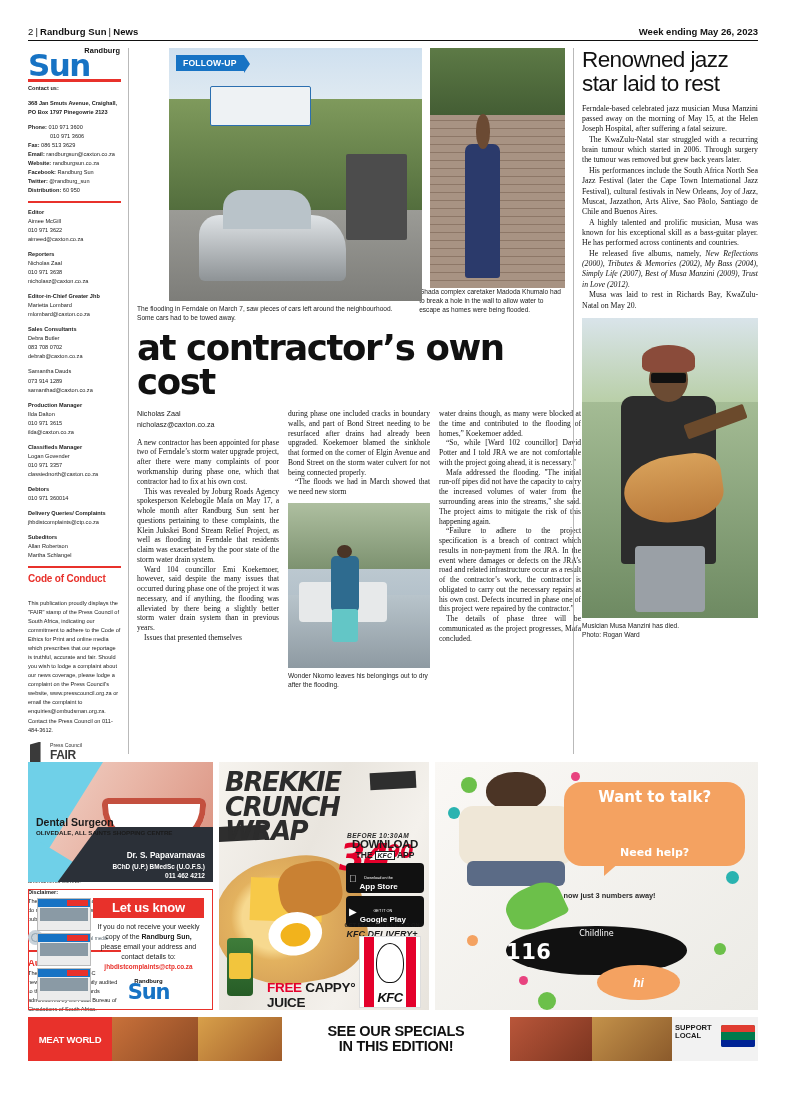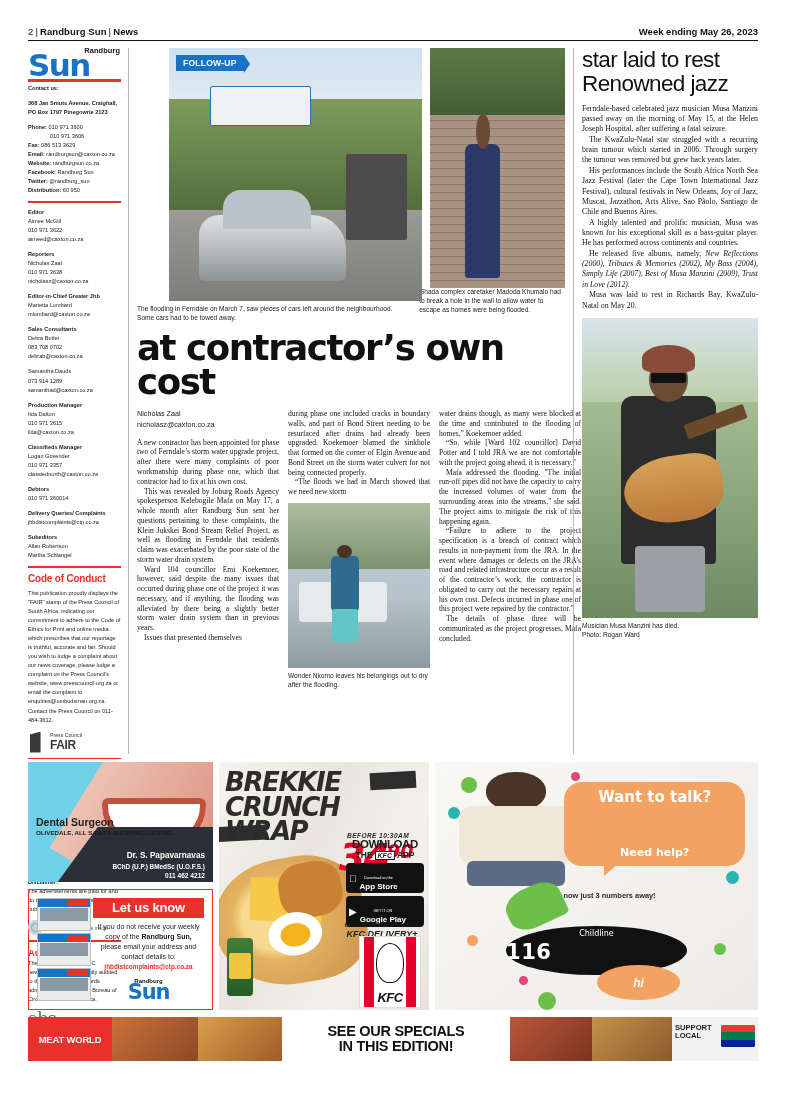--- a/index.html
+++ b/index.html
@@ -36,21 +36,21 @@
              text-align:right; margin-bottom:-1px; padding-right:1px;}
   .logo .sun{ font-size:31px; font-weight:800; color:#1773c4; letter-spacing:-1.6px;
               font-family:"DejaVu Sans", sans-serif; }
   .logo .ul{ height:2.2px; background:#e8312b; margin-top:1px; }
 
   .sb { font-size:5.6px; line-height:1.62; color:#1b1b1b; }
   .sb b{ font-weight:700; }
   .sb .blk{ margin-bottom:6px; }
   .sb .hd{ font-weight:700; }
   .rule-red{ height:1.6px; background:#e8312b; margin:5px 0 5px 0;}
-  .coc-title{ color:#e8312b; font-weight:800; font-size:10px; letter-spacing:-.2px; margin-bottom:5px;}
+  .coc-title{ color:#e8312b; font-weight:800; font-size:10px; letter-spacing:-.2px; margin-bottom:15px;}
   .pub-title{ color:#e8312b; font-weight:800; font-size:9.5px; margin-bottom:1px;}
   .audit-title{ color:#e8312b; font-weight:800; font-size:9.5px; margin-bottom:1px;}
 
   .fairlogo{ display:flex; align-items:center; gap:3px; margin:7px 0 4px 2px;}
   .fairlogo .mark{ width:17px; height:21px; background:#3a3a3a;
      clip-path:polygon(0 14%,62% 0,62% 100%,0 100%); position:relative;}
   .fairlogo .mark:after{content:"";position:absolute;left:64%;top:6%;width:34%;height:94%;background:#3a3a3a;}
   .fairlogo .txt{ font-size:5.2px; line-height:1.1; color:#333;}
   .fairlogo .fair{ font-size:12px; font-weight:800; color:#3a3a3a; letter-spacing:-.4px; line-height:1;}
 
@@ -482,22 +482,22 @@
             <p>Mafa addressed the flooding. "The initial run-off pipes did not have the capacity to carry the increased volumes of water from the surrounding areas into the streams," she said. The project aims to mitigate the risk of this happening again.</p>
             <p>“Failure to adhere to the project specification is a breach of contract which results in non-payment from the JRA. In the event where damages or defects on the JRA’s road and related infrastructure occur as a result of the contractor’s work, the contractor is obligated to carry out the necessary repairs at his own cost. Defects incurred in phase one of this project were repaired by the contractor.”</p>
             <p>The details of phase three will be communicated as the project progresses, Mafa concluded.</p>
           </div>
         </div>
       </div>
     </div>
 
     <div class="col-right">
       <div class="rh">
+        <div>Renowned jazz</div>
         <div>star laid to rest</div>
-        <div>Renowned jazz</div>
       </div>
       <div class="rbody">
         <p class="first">Ferndale-based celebrated jazz musician Musa Manzini passed away on the morning of May 15, at the Helen Joseph Hospital, after suffering a fatal seizure.</p>
         <p>The KwaZulu-Natal star struggled with a recurring brain tumour which started in 2006. Through surgery the tumour was removed but grew back years later.</p>
         <p>His performances include the South Africa North Sea Jazz Festival (later the Cape Town International Jazz Festival), cultural festivals in New Orleans, Joy of Jazz, Muscat, Jazzathon, Arts Alive, Sao Pãolo, Santiago de Chile and Buenos Aires.</p>
         <p>A highly talented and prolific musician, Musa was known for his exceptional skill as a bass-guitar player. He has performed across continents and countries.</p>
         <p><span>He released five albums, namely, </span><i>New Reflections (2000), Tributes &amp; Memories (2002), My Bass (2004), Simply Life (2007), Best of Musa Manzini (2009), Trust in Love (2012).</i></p>
         <p>Musa was laid to rest in Richards Bay, KwaZulu-Natal on May 20.</p>
       </div>
       <div class="musicpic">
@@ -604,20 +604,24 @@
       </div>
 
       <div class="deals">
         <div>GET EXCLUSIVE DEALS ON</div>
         <div class="big">KFC DELIVERY+</div>
       </div>
 
       <div class="can">
           <div class="lbl"></div>
         </div>
+      <div class="freebar">
+        <div class="f1"><span style="color:#e4002b">FREE</span> <span>CAPPY° JUICE</span></div>
+        <div class="f2">AVAILABLE UNTIL 30 JUNE AT SELECTED RESTAURANTS. MAKES ONLY. WHILE STOCKS LAST. T&amp;Cs APPLY.</div>
+      </div>
 
       <div class="bucket">
         <div class="str s-a"></div>
         <div class="str s-b"></div>
         <div class="face"></div>
         <div class="nm">KFC</div>
       </div>
     </div>
 
     <div class="ad-child">

